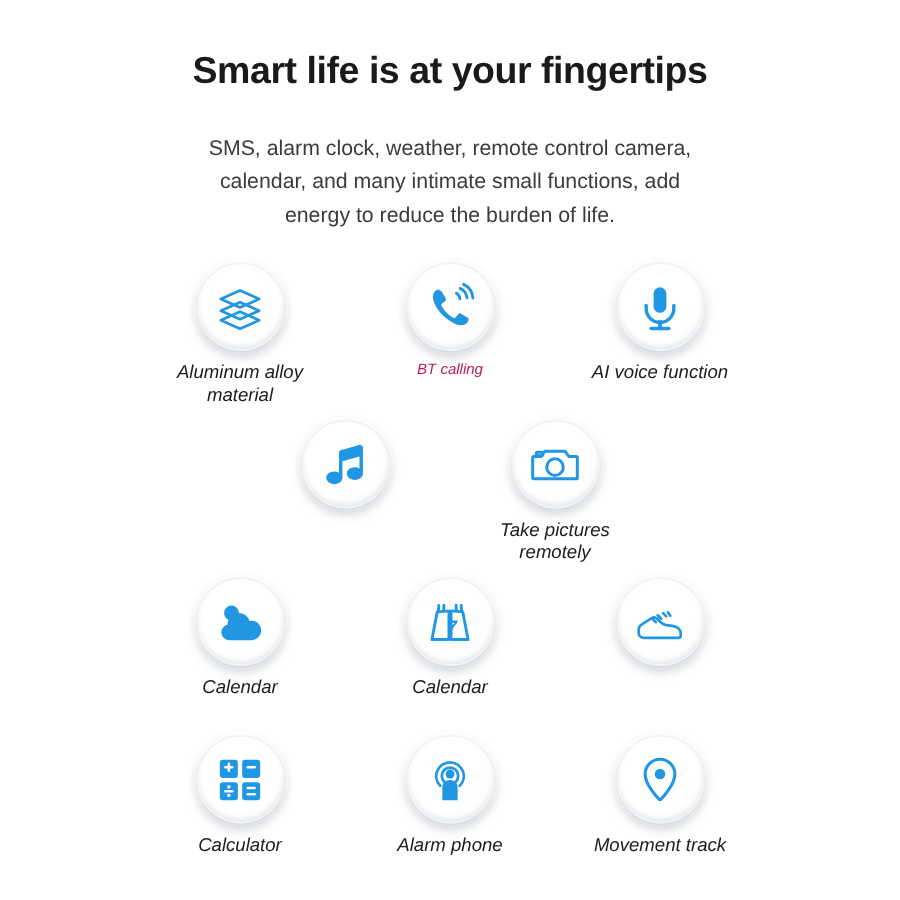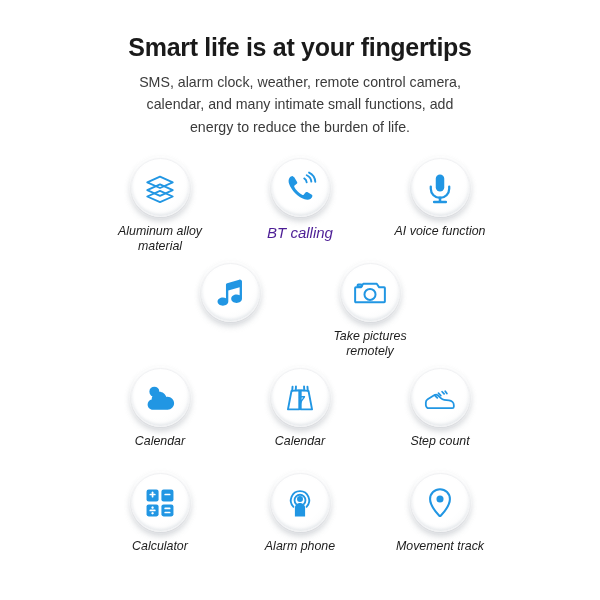--- a/index.html
+++ b/index.html
@@ -28,21 +28,21 @@
     color: #1a1a1a;
     margin: 0;
     padding-top: 32px;
     line-height: 1.2;
   }
   .subtitle {
     text-align: center;
     font-size: 14.2px;
     color: #3b3b3b;
     line-height: 1.58;
-    margin: 9px auto 0 auto;
+    margin: 26px auto 0 auto;
     width: 330px;
     font-weight: normal;
   }
   .grid {
     margin-top: 20px;
     display: flex;
     flex-direction: column;
     align-items: center;
     row-gap: 0px;
     font-style: italic;
@@ -95,22 +95,22 @@
   }
   .label {
     margin-top: 7px;
     text-align: center;
     font-size: 12.4px;
     line-height: 1.22;
     color: #1d1d1d;
     width: 108px;
   }
   .label.strong {
-    font-size: 15px;
-    color: #4c1d95;
+    font-size: 10px;
+    color: #be185d;
   }
 </style>
 </head>
 <body>
 
 <div class="page">
 
   <h1 class="title">Smart life is at your fingertips</h1>
   <p class="subtitle">SMS, alarm clock, weather, remote control camera, calendar, and many intimate small functions, add energy to reduce the burden of life.</p>
 
@@ -235,21 +235,20 @@
               <g fill="none" stroke="#2196e3" stroke-width="2.5" stroke-linejoin="round" stroke-linecap="round">
                 <path d="M4 30.5c0-2 1-3.6 2.6-4.6l9.6-6c1.5-1 3.4-.8 4.7.4l4.3 4c1.3 1.2 3 2 4.8 2.2l6.6.9c3.9.5 6.9 3.3 6.9 6.6v2.2c0 1.2-1 2.2-2.2 2.2H8.4C5.9 38.4 4 36.4 4 34z"></path>
                 <path d="M16.6 20.3l3.6 3.6"></path>
                 <path d="M21.8 17.2l3.3 3.3"></path>
                 <path d="M27 15.2l2.8 3"></path>
                 <path d="M31.4 14.4l2.3 3.2"></path>
               </g>
             </svg>
           </span>
         </div>
-        <div class="label">Step count</div>
       </div>
 
     </div>
 
     <div class="row">
 
       <div class="cell">
         <div class="bubble">
           <span>
             <svg viewBox="0 0 48 48">

